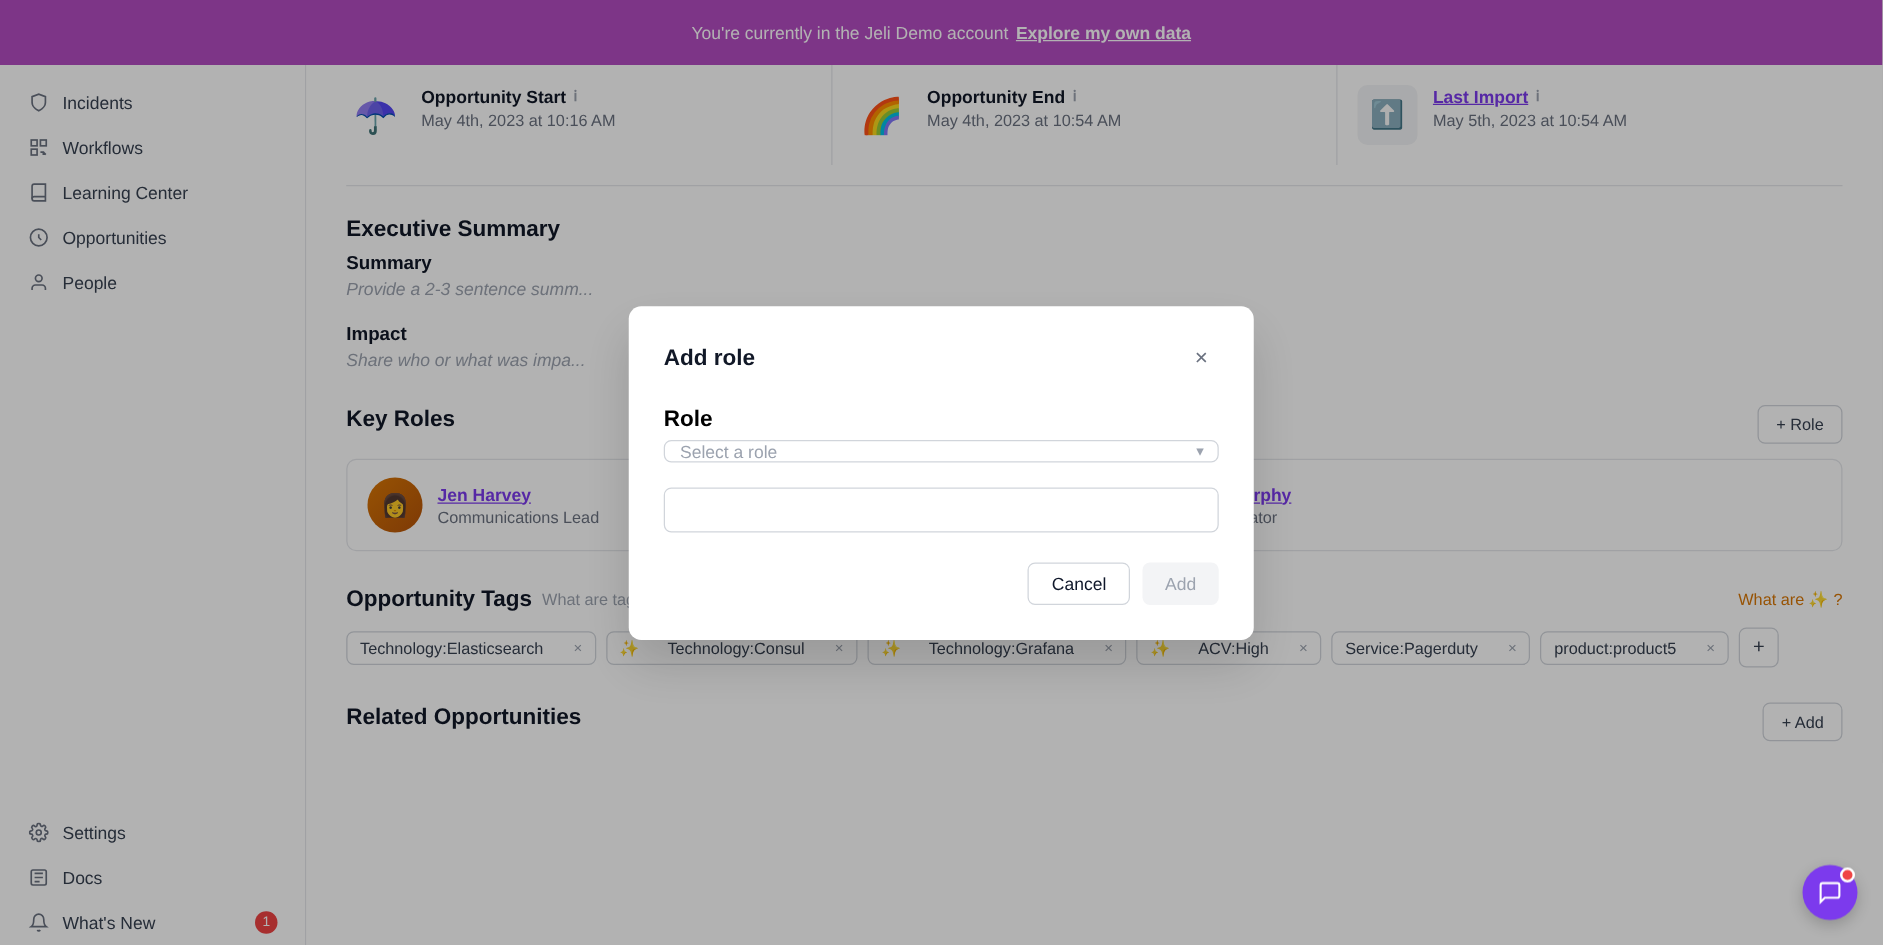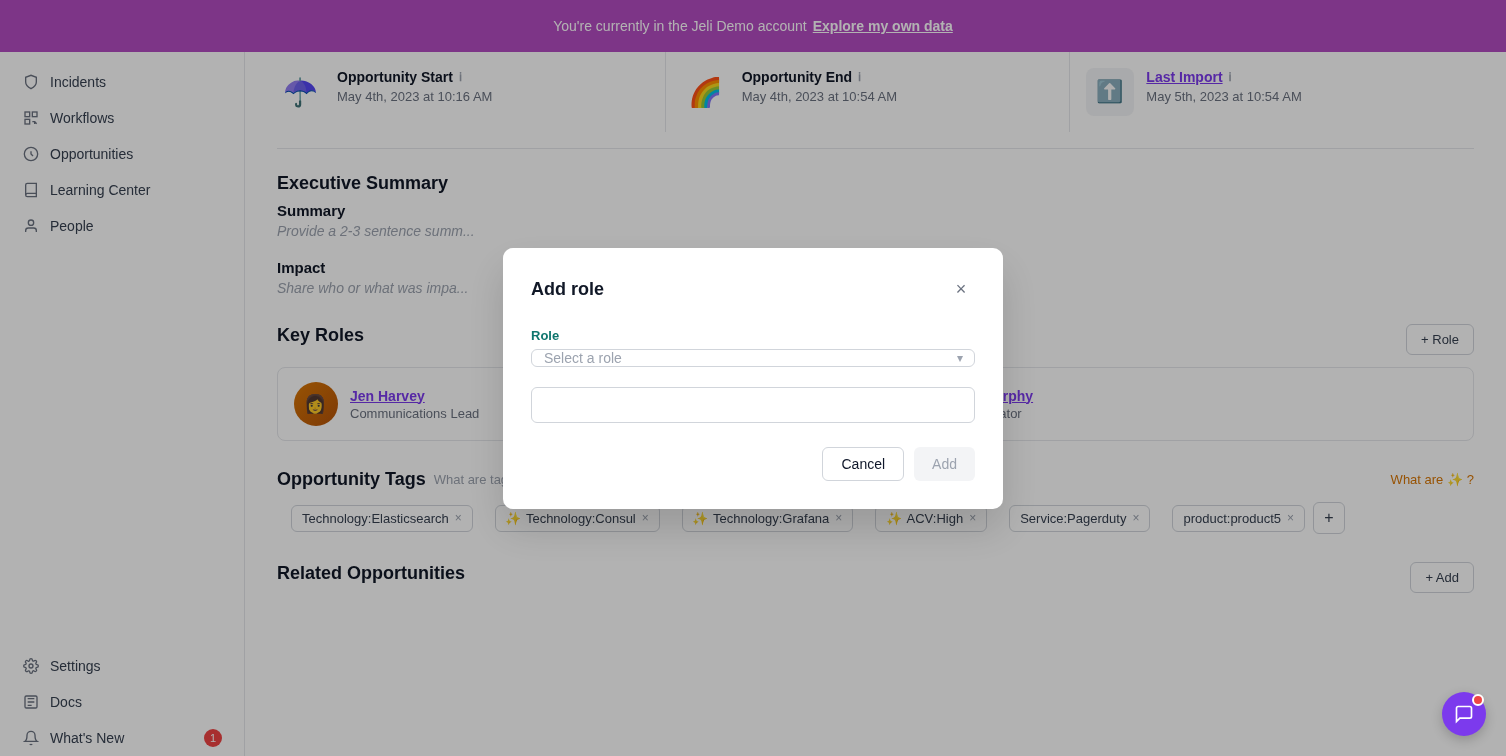--- a/index.html
+++ b/index.html
@@ -207,28 +207,27 @@
 
     .tags-row {
       display: flex;
       flex-wrap: wrap;
       gap: 8px;
       align-items: center;
     }
     .tag {
       display: flex;
       align-items: center;
-      gap: 4px;
+      gap: 22px;
       padding: 5px 10px;
       border: 1px solid #d1d5db;
       border-radius: 6px;
       background: white;
       font-size: 13px;
       color: #374151;
-      margin-left: 14px;
     }
     .tag .tag-remove {
       color: #9ca3af;
       cursor: pointer;
       font-size: 12px;
       margin-left: 2px;
     }
     .tag-sparkle { font-size: 13px; }
     .tag-add-btn {
       width: 32px;
@@ -325,21 +324,21 @@
       background: none;
       cursor: pointer;
       font-size: 18px;
       color: #6b7280;
       display: flex;
       align-items: center;
       justify-content: center;
     }
 
     .form-group { margin-bottom: 20px; }
-    .form-label { font-size: 13px; font-weight: 600; color: #0f766e; margin-bottom: 6px; display: block; }
+    .form-label { font-size: 18px; font-weight: 600; color: #000000; margin-bottom: 6px; display: block; }
     .form-select {
       width: 100%;
       padding: 0 12px;
       border: 1px solid #d1d5db;
       border-radius: 6px;
       font-size: 14px;
       color: #9ca3af;
       background: white;
       appearance: none;
       display: flex;
@@ -435,35 +434,35 @@
             <rect x="3" y="14" width="7" height="7"></rect>
             <path d="M17.5 17.5l3 3M14 17.5h3.5v3.5"></path>
           </svg>
       </span>
       <span>Workflows</span>
     </div>
 
     <div class="sidebar-item">
       <span class="icon">
         <svg width="16" height="16" viewBox="0 0 24 24" fill="none" stroke="currentColor" stroke-width="2">
+            <path d="M4 19.5A2.5 2.5 0 0 1 6.5 17H20"></path>
+            <path d="M6.5 2H20v20H6.5A2.5 2.5 0 0 1 4 19.5v-15A2.5 2.5 0 0 1 6.5 2z"></path>
+          </svg>
+      </span>
+      <span>Learning Center</span>
+    </div>
+
+    <div class="sidebar-item">
+      <span class="icon">
+        <svg width="16" height="16" viewBox="0 0 24 24" fill="none" stroke="currentColor" stroke-width="2">
             <circle cx="12" cy="12" r="10"></circle>
             <path d="M12 8v4l3 3"></path>
           </svg>
       </span>
       <span>Opportunities</span>
-    </div>
-
-    <div class="sidebar-item">
-      <span class="icon">
-        <svg width="16" height="16" viewBox="0 0 24 24" fill="none" stroke="currentColor" stroke-width="2">
-            <path d="M4 19.5A2.5 2.5 0 0 1 6.5 17H20"></path>
-            <path d="M6.5 2H20v20H6.5A2.5 2.5 0 0 1 4 19.5v-15A2.5 2.5 0 0 1 6.5 2z"></path>
-          </svg>
-      </span>
-      <span>Learning Center</span>
     </div>
 
     <div class="sidebar-item">
       <span class="icon">
         <svg width="16" height="16" viewBox="0 0 24 24" fill="none" stroke="currentColor" stroke-width="2">
             <path d="M20 21v-2a4 4 0 0 0-4-4H8a4 4 0 0 0-4 4v2"></path>
             <circle cx="12" cy="7" r="4"></circle>
           </svg>
       </span>
       <span>People</span>

